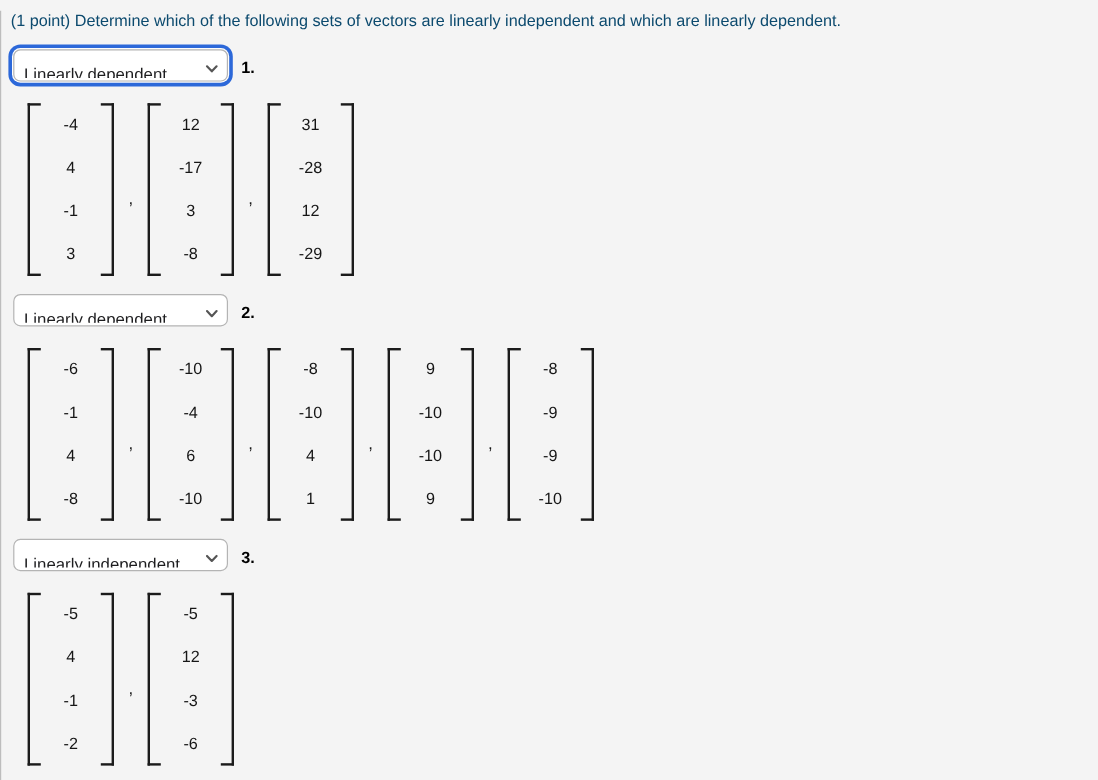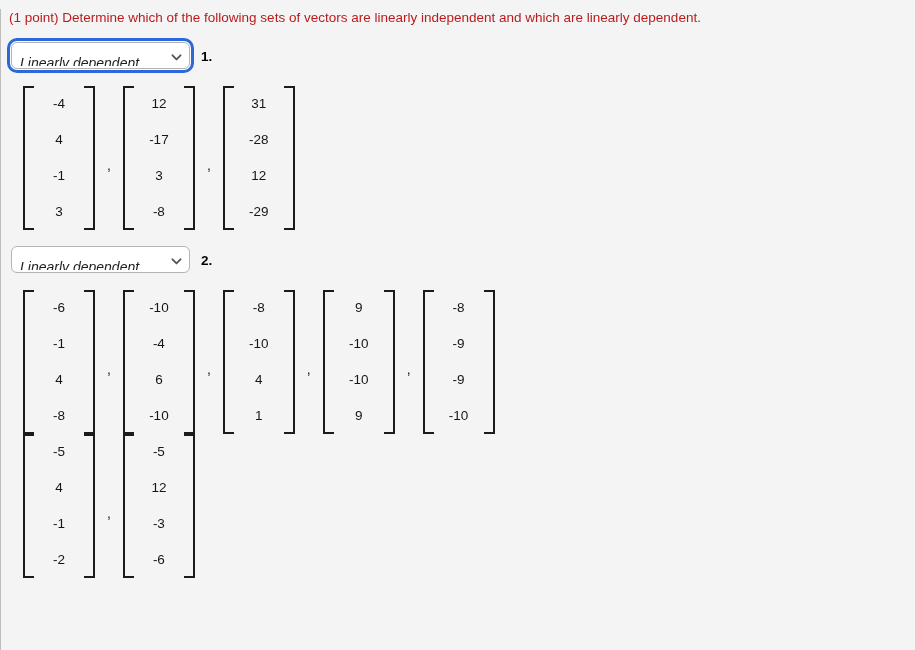--- a/index.html
+++ b/index.html
@@ -19,21 +19,21 @@
     border-bottom: 1px solid #d6d6d6;
     background: #f4f4f4;
   }
   .content {
     padding: 0 0 0 8px;
   }
   .problem-statement {
     margin: 9px 0 0 0;
     font-size: 13.5px;
     line-height: 17px;
-    color: #b91c1c;
+    color: #0c4a6e;
   }
   .answer-row {
     display: flex;
     align-items: center;
     margin: 17px 0 16px 2px;
     height: 27px;
   }
   .select-wrap {
     position: relative;
     display: inline-block;
@@ -45,21 +45,20 @@
     width: 179px;
     height: 27px;
     padding: 12px 24px 2px 8px;
     font-family: "Liberation Sans", sans-serif;
     font-size: 14px;
     color: #1d1d1f;
     background: #ffffff;
     border: 1px solid #b4b4b4;
     border-radius: 6px;
     outline: none;
-    font-style: italic;
   }
   .select-wrap.focused .answer-select {
     box-shadow: 0 0 0 1px #fdfdfd, 0 0 0 4px #2c68d9;
   }
   .chevron {
     position: absolute;
     right: 8px;
     top: 50%;
     transform: translateY(-42%);
     pointer-events: none;
@@ -226,20 +225,31 @@
                 <span class="val">-9</span>
                 <span class="val">-9</span>
                 <span class="val">-10</span>
               </span>
     <span class="bracket right"></span>
   </span>
 </div>
   </section>
 
   <section class="question">
+    <div class="answer-row">
+      <span class="select-wrap">
+        <select class="answer-select"><option>Linearly independent</option></select>
+        <span class="chevron">
+          <svg width="11" height="7" viewBox="0 0 11 7">
+            <polyline points="1.5,1.2 5.5,5.4 9.5,1.2" fill="none" stroke="#555555" stroke-width="1.8" stroke-linecap="round" stroke-linejoin="round"></polyline>
+          </svg>
+        </span>
+      </span>
+      <span class="q-num">3.</span>
+    </div>
     <div class="vectors-row">
   <span class="matrix">
     <span class="bracket left"></span>
     <span class="vals">
                 <span class="val">-5</span>
                 <span class="val">4</span>
                 <span class="val">-1</span>
                 <span class="val">-2</span>
               </span>
     <span class="bracket right"></span>

